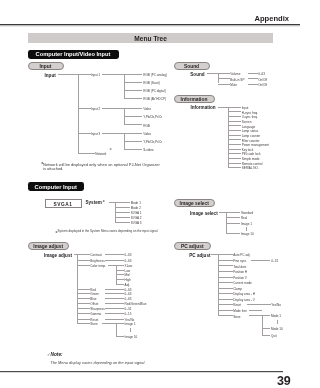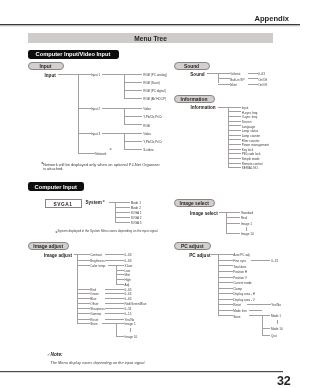--- a/index.html
+++ b/index.html
@@ -289,14 +289,14 @@
 <div class="lf" style="left:270.9px;top:328.2px">Mode 10</div>
 <div class="hl" style="left:262.2px;top:334.6px;width:8.0px"></div>
 <div class="lf" style="left:270.9px;top:334.6px">Quit</div>
 <div class="vl" style="left:276.5px;top:319.5px;height:4.4px"></div>
 <div class="hl" style="left:249.0px;top:309.9px;width:13.199999999999989px"></div>
 <div class="note-chk" style="left:47.0px;top:351.6px">✓</div>
 <div class="note-t" style="left:50.6px;top:352.0px">Note:</div>
 <div class="note-b" style="left:50.3px;top:359.6px">The Menu display varies depending on the input signal.</div>
 <div class="rule-bot"></div>
 <div class="rule-bot-sh"></div>
-<div class="pageno">32</div>
+<div class="pageno">39</div>
 </div>
 
 </body></html>

